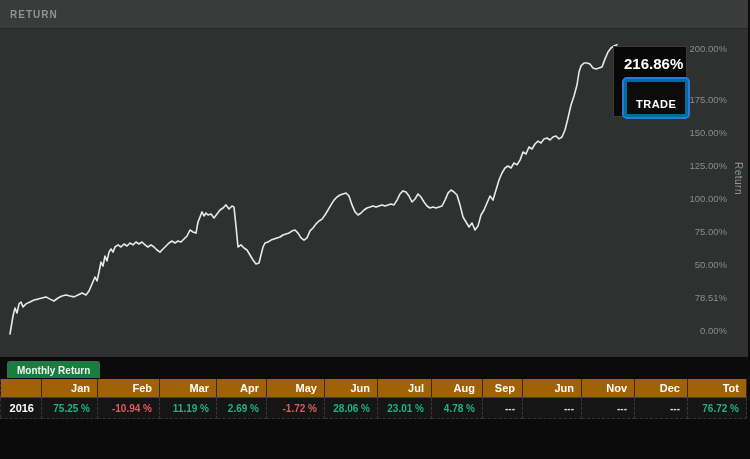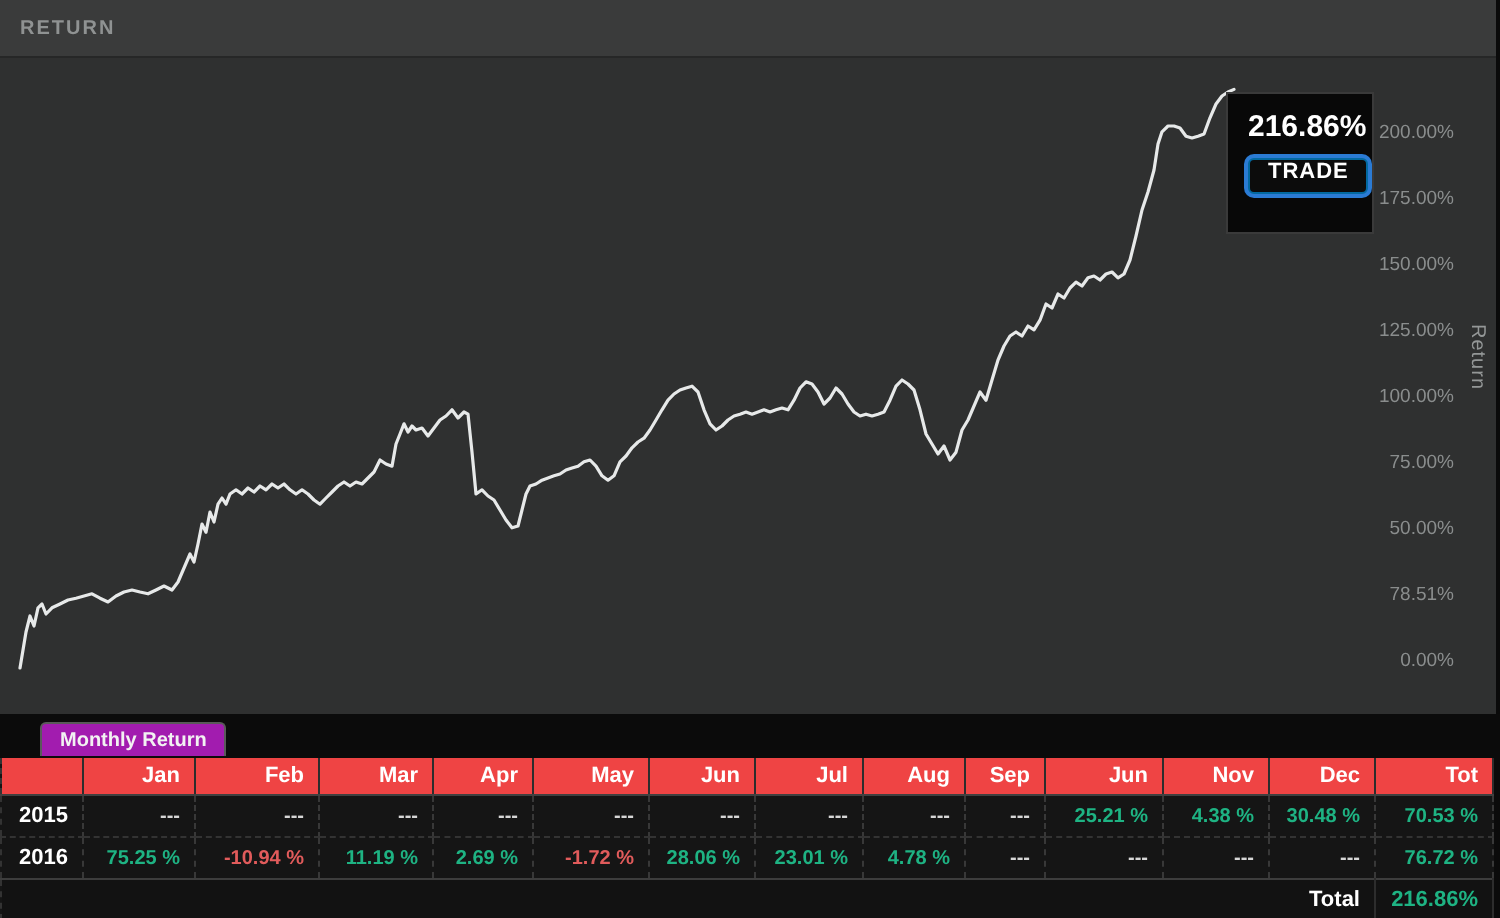--- a/index.html
+++ b/index.html
@@ -17,34 +17,34 @@
   .yticks{position:absolute;left:0;top:0;width:750px;height:357px;pointer-events:none;}
   .ytick{position:absolute;right:23px;width:70px;text-align:right;
          font-size:9.5px;color:#8a8d8d;line-height:10px;}
   .y-axis-title{position:absolute;right:4px;top:162px;writing-mode:vertical-rl;
                 font-size:10px;color:#949797;letter-spacing:.5px;}
 
   
   .tooltip{position:absolute;left:613px;top:46px;width:72px;height:69px;
            background:#080808;border:1px solid #3a3a3a;z-index:5;}
   .tooltip-value{margin:8px 0 0 10px;font-size:15px;font-weight:bold;color:#ffffff;}
-  .trade-button{display:inline-block;margin:7px 12px 0 10px;padding:0 9px 4px 9px;
+  .trade-button{display:inline-block;margin:7px 12px 0 10px;padding:16px 9px 4px 9px;
                 background:#0c0c0c;color:#ffffff;font-size:11px;font-weight:bold;
                 font-family:"Liberation Sans",sans-serif;letter-spacing:.5px;
-                border:1px solid #0369a1;border-radius:3px;
+                border:3px solid #0369a1;border-radius:3px;
                 box-shadow:0 0 0 2px #2b7bd4;cursor:pointer;}
 
   
   .table-panel{position:absolute;left:0;top:357px;width:750px;height:102px;background:#0b0b0b;}
-  .tab{position:absolute;left:20px;top:4px;padding:3px 9px 2px 9px;background:#a21caf;
+  .tab{position:absolute;left:7px;top:4px;padding:3px 9px 2px 9px;background:#15803d;
        border:1px solid #5a5a5a;border-bottom:none;border-radius:3px 3px 0 0;
        font-size:10px;font-weight:bold;color:#f2f2f2;cursor:pointer;}
   table{position:absolute;left:0;top:22px;width:747px;border-collapse:collapse;
         table-layout:fixed;background:#151515;border-left:1px dashed #333;}
-  th{height:18px;background:#ef4444;font-size:11px;font-weight:bold;color:#ffffff;
+  th{height:18px;background:#a16207;font-size:11px;font-weight:bold;color:#ffffff;
      text-align:right;padding:0 7px 0 0;border-right:1px solid #2d2d2d;
      border-bottom:1px solid #404040;overflow:hidden;white-space:nowrap;}
   td{height:20px;font-size:10px;font-weight:bold;text-align:right;padding:0 7px 0 0;
      border-right:1px dashed #383838;border-bottom:1px dashed #333;
      overflow:hidden;white-space:nowrap;}
   td.year{font-size:11px;color:#ffffff;}
   td.pos{color:#1eb383;}
   td.neg{color:#e15b5b;}
   td.dash{color:#d6d6d6;}
   tr.total-row td{height:19px;background:#121212;border-top:1px solid #3d3d3d;
@@ -60,21 +60,21 @@
     <span>RETURN</span>
   </div>
 
   <div class="plot">
     <svg width="750" height="329" viewBox="0 0 750 329">
       <polyline fill="none" stroke="#e7e9e9" stroke-width="1.6" stroke-linejoin="round" stroke-linecap="round" points="10.0,306.0 13.0,288.0 15.0,280.0 17.0,285.0 19.0,275.9 21.0,274.0 23.0,279.0 26.0,275.9 30.0,274.0 34.0,272.0 38.0,271.1 42.0,270.0 46.0,268.9 50.0,271.1 54.0,273.0 58.0,270.0 62.0,268.0 66.0,267.0 70.0,268.0 74.0,268.9 78.0,267.0 82.0,265.0 86.0,267.0 89.0,263.0 92.0,256.0 95.0,249.0 97.0,253.0 99.0,244.0 101.0,234.0 103.0,238.1 105.0,228.0 107.0,233.0 109.0,224.1 111.0,221.0 113.0,224.1 115.0,219.0 118.0,216.9 121.0,219.0 124.0,216.0 127.0,218.0 130.0,215.0 133.0,216.9 136.0,214.0 139.0,216.0 142.0,214.0 145.0,216.9 148.0,219.0 151.0,216.9 154.0,219.0 157.0,222.0 160.0,224.1 163.0,221.0 166.0,218.0 169.0,215.0 172.0,213.0 175.0,215.0 178.0,213.0 181.0,214.0 184.0,211.0 187.0,208.0 190.0,202.0 193.0,204.0 196.0,205.1 198.0,194.0 200.0,189.0 202.0,183.9 204.0,188.0 206.0,185.0 208.0,187.0 211.0,186.0 214.0,190.0 217.0,186.0 220.0,182.0 223.0,180.0 226.0,176.9 229.0,181.0 232.0,178.0 234.0,179.1 236.0,198.1 238.0,219.0 241.0,216.9 244.0,220.0 247.0,222.0 250.0,227.0 253.0,232.0 256.0,235.9 259.0,235.0 261.0,227.0 263.0,219.0 265.0,215.0 268.0,214.0 271.0,212.1 274.0,211.0 277.0,209.9 280.0,209.0 283.0,207.0 286.0,206.0 289.0,205.1 292.0,202.9 295.0,202.0 298.0,205.1 301.0,209.9 304.0,212.1 307.0,209.9 310.0,202.9 313.0,200.0 316.0,195.9 319.0,193.0 322.0,191.1 325.0,187.0 328.0,182.0 331.0,176.9 334.0,172.1 337.0,169.0 340.0,167.0 343.0,166.0 346.0,165.1 349.0,168.0 352.0,176.9 355.0,183.9 358.0,187.0 361.0,185.0 364.0,182.0 367.0,180.0 370.0,179.1 373.0,178.0 376.0,179.1 379.0,178.0 382.0,176.9 385.0,178.0 388.0,176.9 391.0,176.0 394.0,176.9 397.0,172.1 400.0,166.0 403.0,162.9 406.0,164.0 409.0,168.0 412.0,174.0 415.0,171.0 418.0,166.0 421.0,169.0 424.0,174.0 427.0,178.0 430.0,180.0 433.0,179.1 436.0,180.0 439.0,179.1 442.0,178.0 445.0,172.1 448.0,165.1 451.0,162.0 454.0,164.0 457.0,167.0 460.0,176.9 463.0,189.0 466.0,194.0 469.0,199.0 472.0,195.0 475.0,202.0 478.0,198.1 481.0,187.0 484.0,182.0 487.0,175.0 490.0,168.0 493.0,172.1 496.0,162.0 499.0,152.0 502.0,145.0 505.0,140.0 508.0,138.0 511.0,140.0 514.0,135.0 517.0,136.9 520.0,132.1 523.0,124.0 526.0,126.0 529.0,119.0 532.0,121.0 535.0,116.0 538.0,113.1 541.0,115.0 544.0,110.9 547.0,110.0 550.0,112.0 553.0,109.0 556.0,108.0 559.0,110.9 562.0,109.0 565.0,102.0 568.0,90.0 571.0,77.0 574.0,68.0 577.0,57.0 579.0,44.0 581.0,37.9 584.0,35.0 587.0,35.0 590.0,36.0 593.0,40.1 596.0,41.0 599.0,40.1 602.0,39.0 605.0,30.9 608.0,24.0 611.0,20.0 614.0,18.0 617.0,16.7"></polyline>
     </svg>
   </div>
 
   <div class="yticks">
-      <div class="ytick" style="top: 62px;">200.00%</div>
+      <div class="ytick" style="top: 44px;">200.00%</div>
       <div class="ytick" style="top: 95px;">175.00%</div>
       <div class="ytick" style="top: 128px;">150.00%</div>
       <div class="ytick" style="top: 161px;">125.00%</div>
       <div class="ytick" style="top: 194px;">100.00%</div>
       <div class="ytick" style="top: 227px;">75.00%</div>
       <div class="ytick" style="top: 260px;">50.00%</div>
       <div class="ytick" style="top: 293px;">78.51%</div>
       <div class="ytick" style="top: 326px;">0.00%</div>
     </div>
   <div class="y-axis-title">Return</div>
@@ -115,50 +115,30 @@
           <th>Jun</th>
           <th>Jul</th>
           <th>Aug</th>
           <th>Sep</th>
           <th>Jun</th>
           <th>Nov</th>
           <th>Dec</th>
           <th>Tot</th>
         </tr>
         <tr>
-          <td class="year">2015</td>
-          <td class="dash">---</td>
-          <td class="dash">---</td>
-          <td class="dash">---</td>
-          <td class="dash">---</td>
-          <td class="dash">---</td>
-          <td class="dash">---</td>
-          <td class="dash">---</td>
-          <td class="dash">---</td>
-          <td class="dash">---</td>
-          <td class="pos">25.21 %</td>
-          <td class="pos">4.38 %</td>
-          <td class="pos">30.48 %</td>
-          <td class="pos">70.53 %</td>
-        </tr>
-        <tr>
           <td class="year">2016</td>
           <td class="pos">75.25 %</td>
           <td class="neg">-10.94 %</td>
           <td class="pos">11.19 %</td>
           <td class="pos">2.69 %</td>
           <td class="neg">-1.72 %</td>
           <td class="pos">28.06 %</td>
           <td class="pos">23.01 %</td>
           <td class="pos">4.78 %</td>
           <td class="dash">---</td>
           <td class="dash">---</td>
           <td class="dash">---</td>
           <td class="dash">---</td>
           <td class="pos">76.72 %</td>
         </tr>
-        <tr class="total-row">
-          <td class="total-label" colspan="13">Total</td>
-          <td class="pos">216.86%</td>
-        </tr>
       </tbody>
   </table>
 </div>
 
 </body></html>

